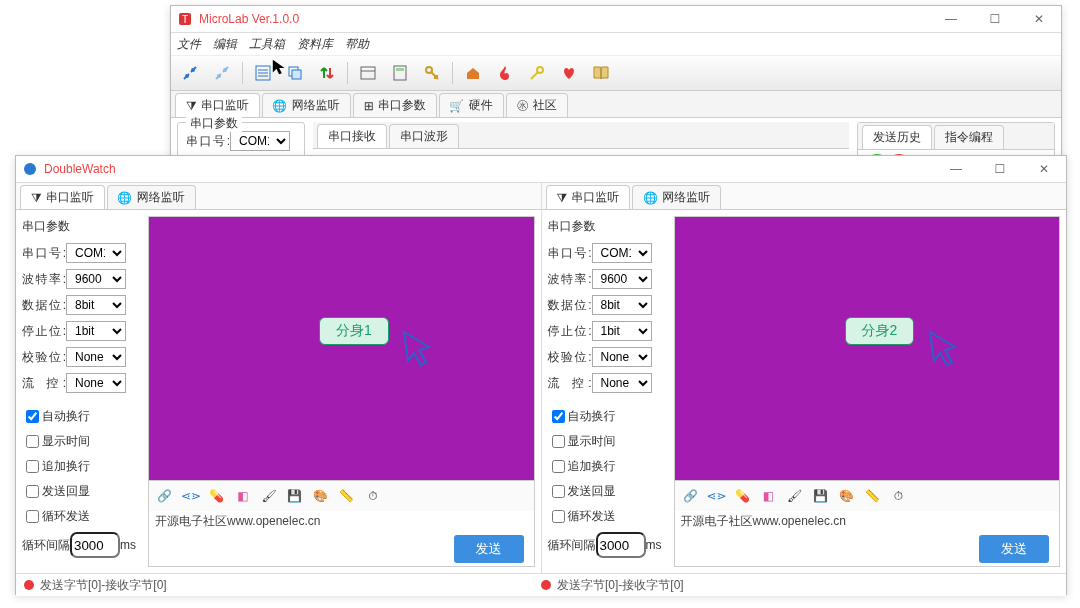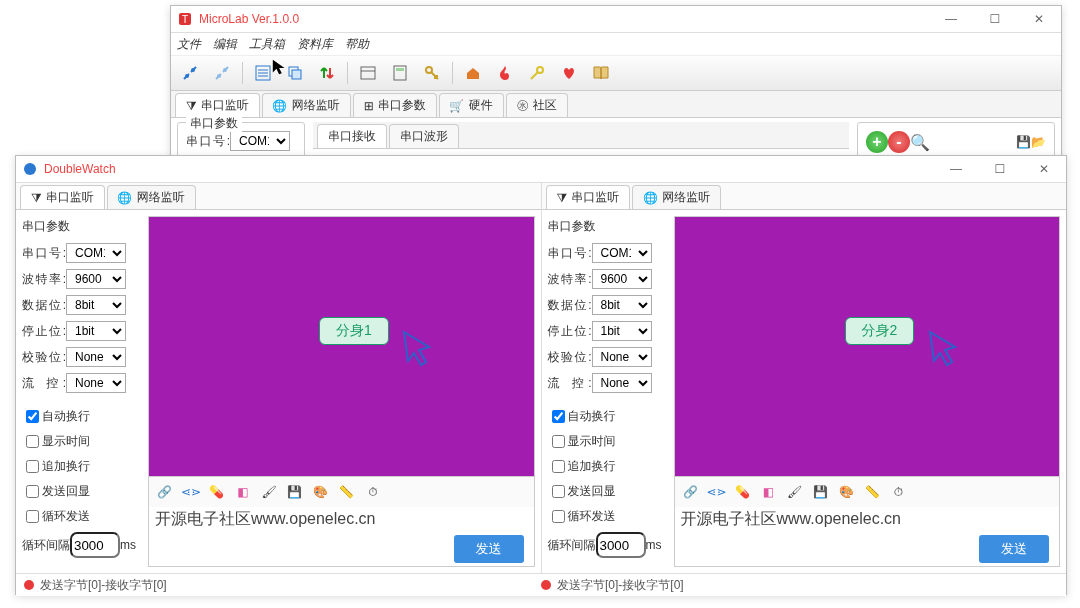--- a/index.html
+++ b/index.html
@@ -41,21 +41,21 @@
   .pane-body{ flex:1; display:flex; padding:6px; gap:6px; overflow:hidden;}
   .params{ width:120px; display:flex; flex-direction:column; gap:2px;}
   .params .glabel2{ font-size:12px; margin:2px 0 4px;}
   .chkrow{ display:flex; align-items:center; gap:0; margin:2px 0;}
   .rightcol{ flex:1; display:flex; flex-direction:column; border:1px solid #ccc; position:relative;}
   .canvas{ flex:1; background:#a21caf; position:relative;}
   .tagbox{ position:absolute; border:1px solid #1a9b65; border-radius:6px; background:#d6f3e5; color:#1a9b65; padding:4px 16px; font-size:14px;}
   .hand{ position:absolute; color:#2b61c9;}
   .foot-tools{ height:30px; border-top:1px solid #ccc; display:flex; align-items:center; padding:0 4px; gap:2px; background:#fafafa;}
   .sbtn{ width:24px; height:24px; display:flex; align-items:center; justify-content:center; border-radius:3px;}
-  .sitetext{ padding:2px 6px; font-size:16px; color:#444;}
+  .sitetext{ padding:2px 6px; font-size:12px; color:#444;}
   .sendbar{ height:34px; display:flex; align-items:center; justify-content:flex-end; padding:0 10px;}
   .sendbtn{ background:#3b8ee0; color:#fff; border:none; border-radius:3px; padding:5px 22px; font-size:13px;}
   .statusbar{ height:22px; border-top:1px solid #ddd; display:flex; align-items:center; padding:0 8px; background:#fff; font-size:12px; color:#555;}
   .dot{ width:10px;height:10px;border-radius:5px;background:#e83a3a;display:inline-block;}
   input.num{ width:42px; height:20px;border-radius:7px;}
   .sep{ width:1px; height:22px; background:#ccc; margin:0 3px;}
 </style>
 </head>
 <body>
 
@@ -205,20 +205,28 @@
       <div class="tabstrip" style="border-bottom:1px solid #ccc">
         <div class="tab active">
             <span>串口接收</span>
           </div>
         <div class="tab">
             <span>串口波形</span>
           </div>
       </div>
     </div>
     <div class="grp" style="width:180px">
+      <div class="tabstrip" style="margin:-6px -8px 4px;border-bottom:1px solid #ccc">
+        <div class="tab active">
+            <span>发送历史</span>
+          </div>
+        <div class="tab">
+            <span>指令编程</span>
+          </div>
+      </div>
       <div class="row">
         <span class="rbtn green">+</span>
         <span class="rbtn red">-</span>
         <span style="color:#2a78d0;font-size:16px">🔍</span>
         <span style="flex:1"></span>
         <span>💾</span>
         <span>📂</span>
       </div>
     </div>
   </div>

